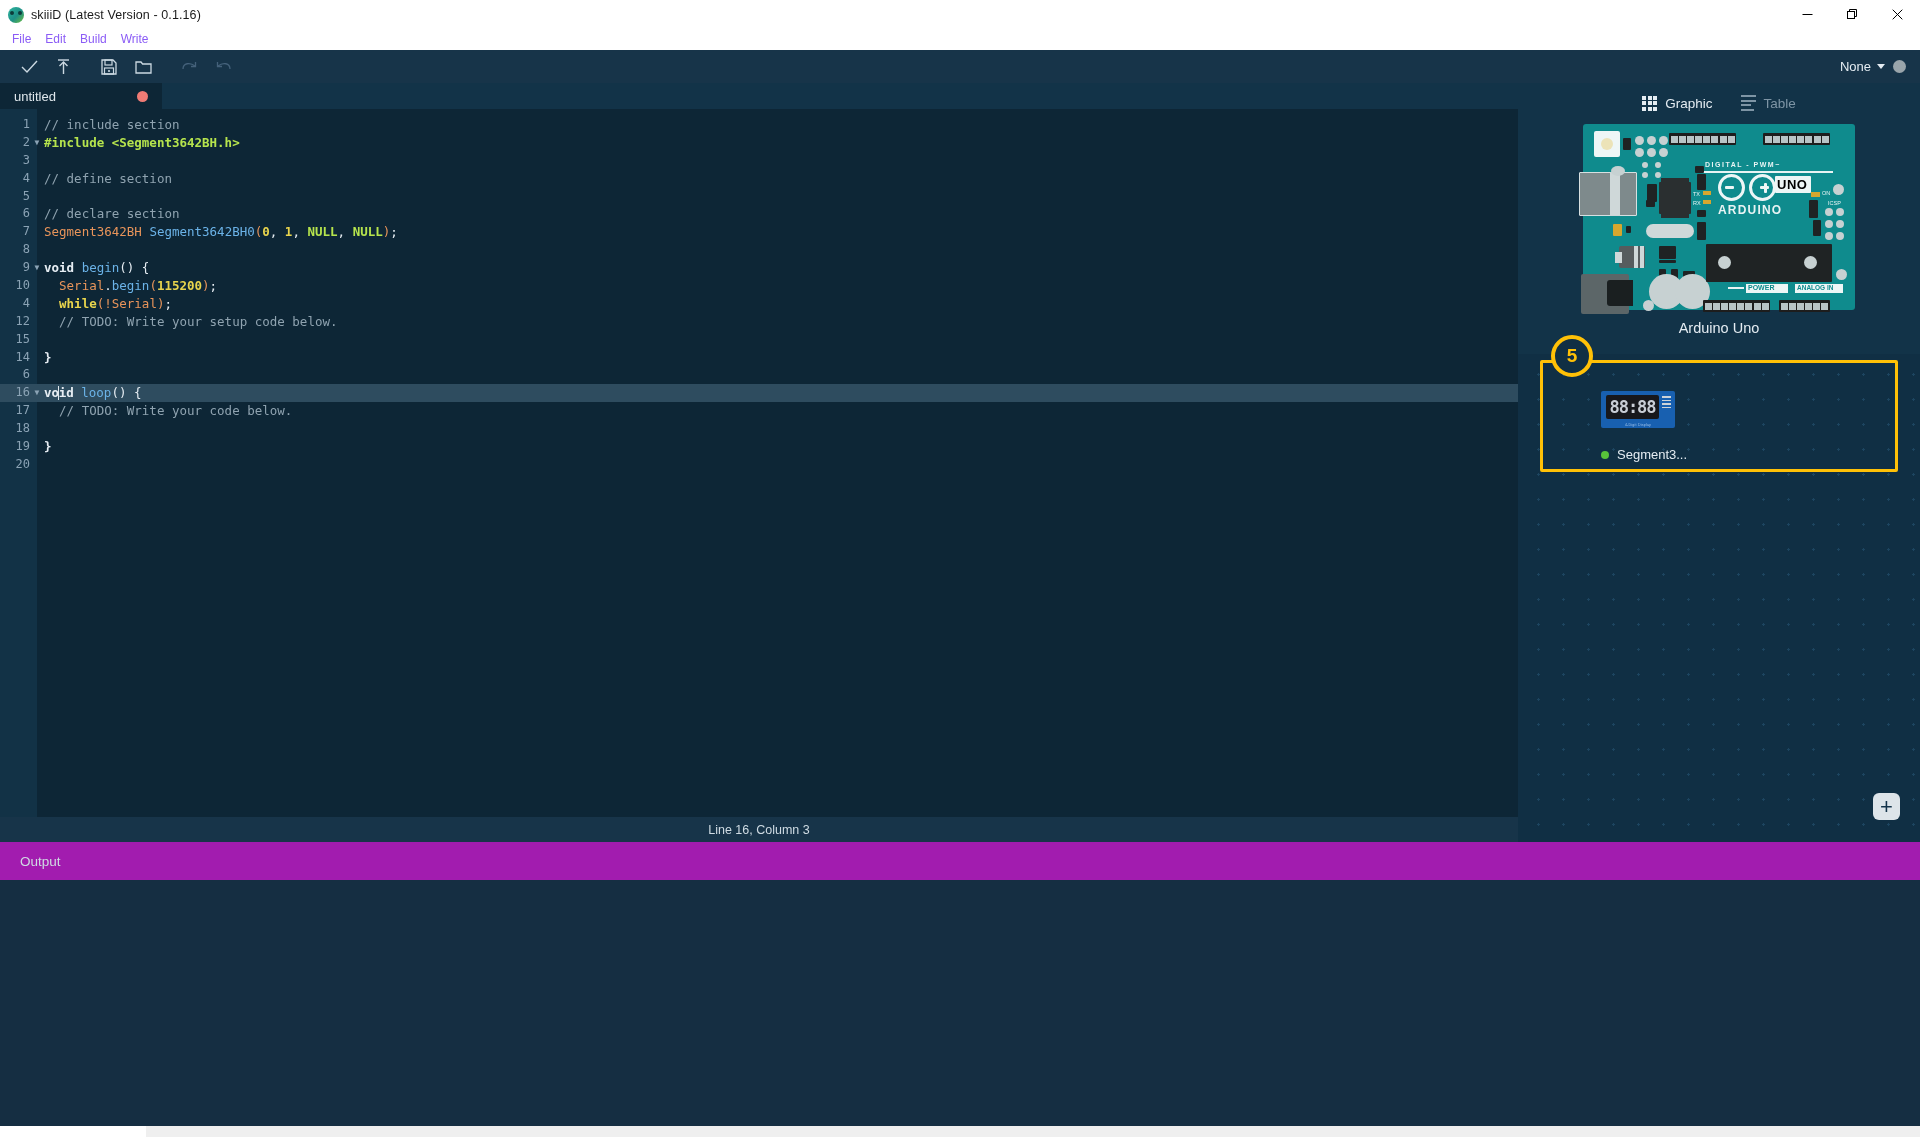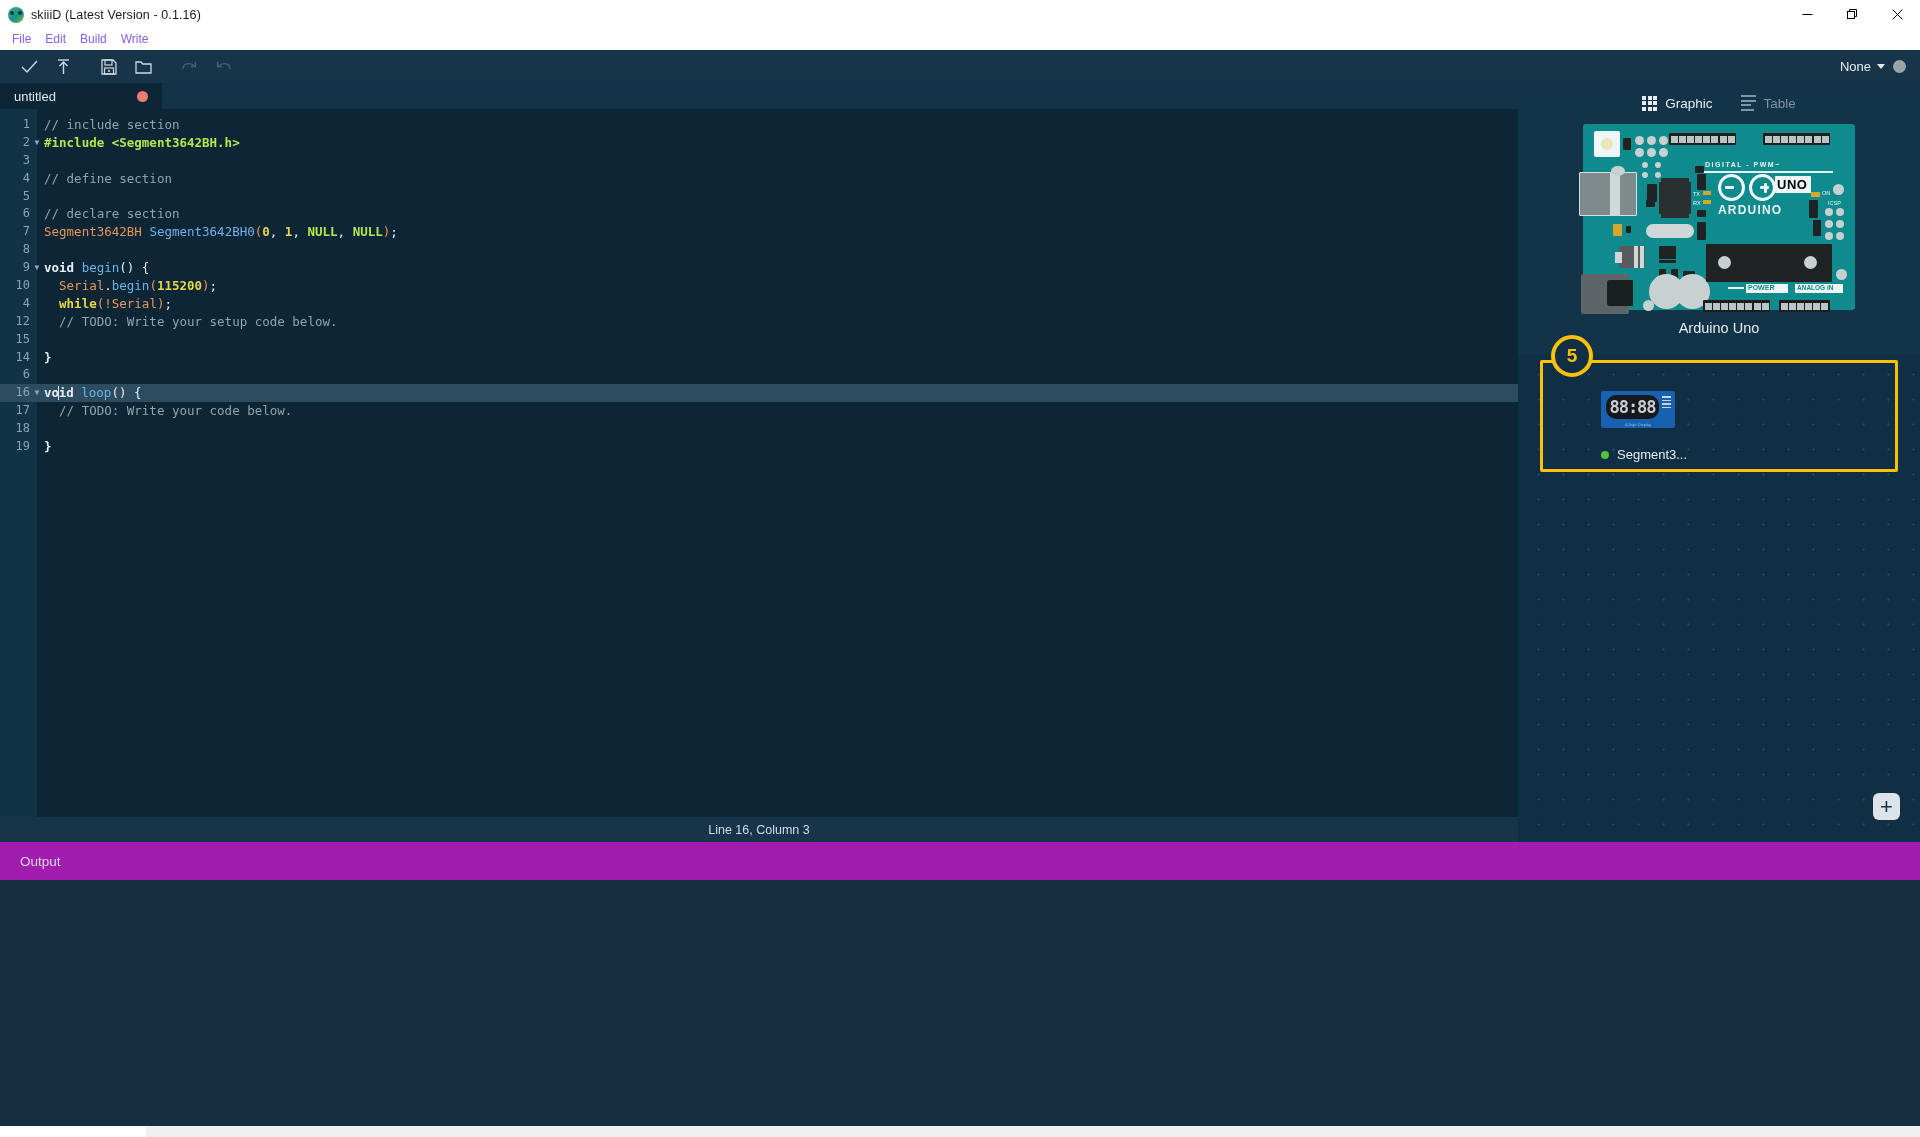--- a/index.html
+++ b/index.html
@@ -279,21 +279,21 @@
   .seg-display {
     width: 74px; height: 37px;
     background: #1860b0; border-radius: 2px;
     position: relative;
     padding: 4px 5px;
   }
   .seg-screen {
     width: 53px; height: 24px; background: #17181c;
     display:flex; align-items:center; justify-content:center;
     gap: 1.5px;
-    border-radius:10px;
+    border-radius:2px;
   }
   .seg-screen b {
     font-family: "DejaVu Sans Mono", monospace;
     font-size: 17px; color: #c9ced6; font-weight: bold;
     letter-spacing: -1px; line-height: 1;
   }
   .seg-pins {
     position:absolute; right:4px; top:5px;
     display:flex; flex-direction:column; gap:2px;
   }
@@ -522,20 +522,25 @@
             </div>
             <div class="crow">
               <span class="lnum">18</span>
               <span class="fold"></span>
               <span class="ctext"></span>
             </div>
             <div class="crow">
               <span class="lnum">19</span>
               <span class="fold"></span>
               <span class="ctext"><span class="tok-kw">}</span></span>
+            </div>
+            <div class="crow">
+              <span class="lnum">20</span>
+              <span class="fold"></span>
+              <span class="ctext"></span>
             </div>
           </div>
       </div>
 
       <div class="statusbar">
         <span>Line 16, Column 3</span>
       </div>
     </div>
 
     <div class="right-panel">

